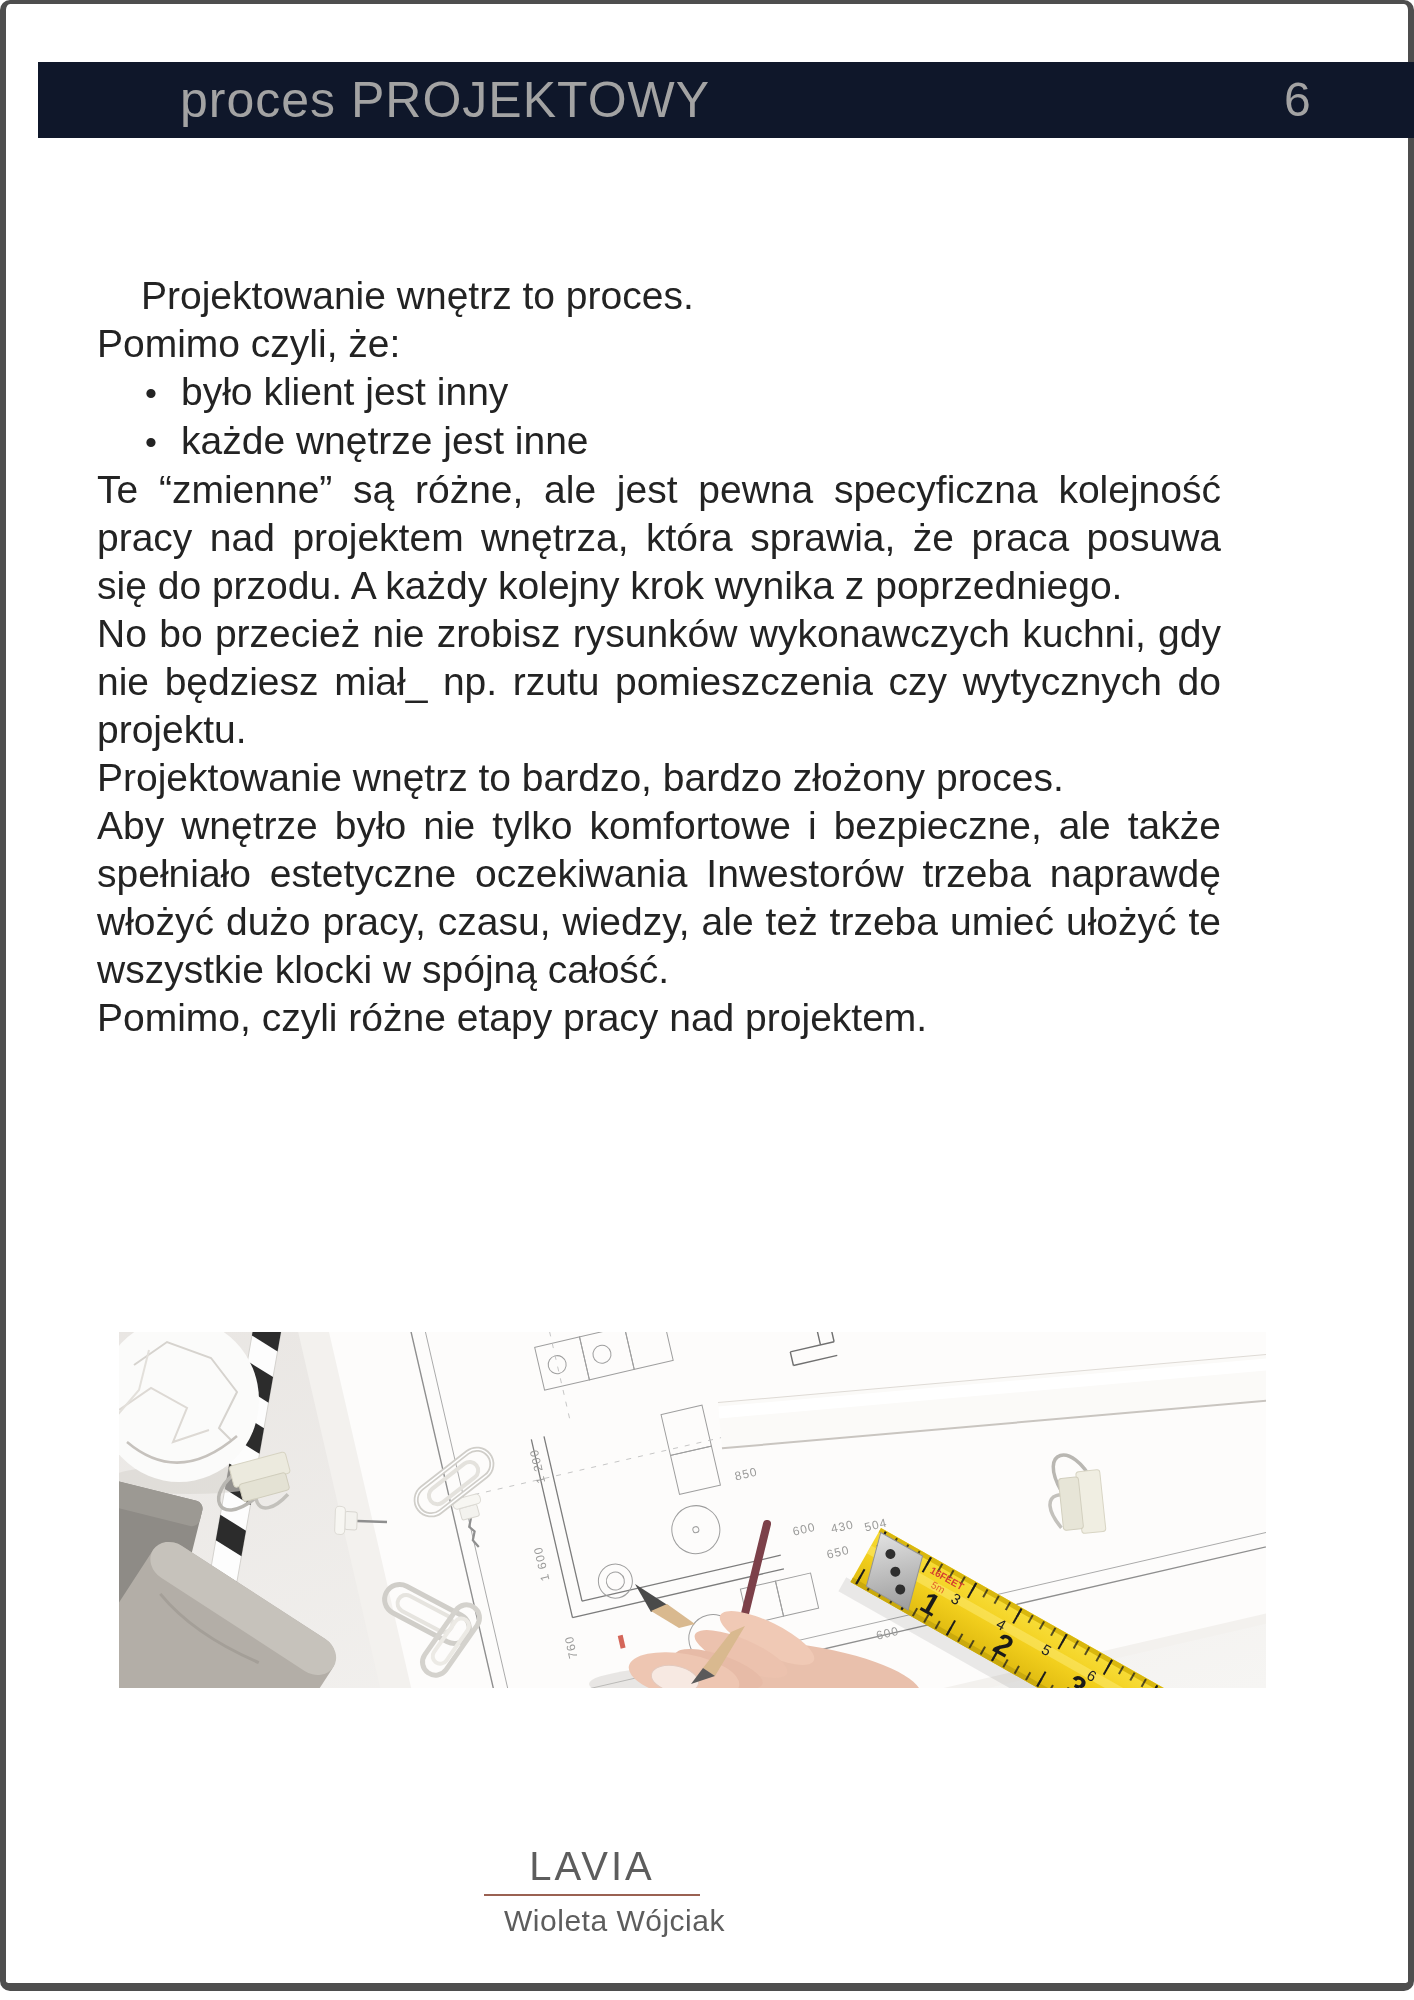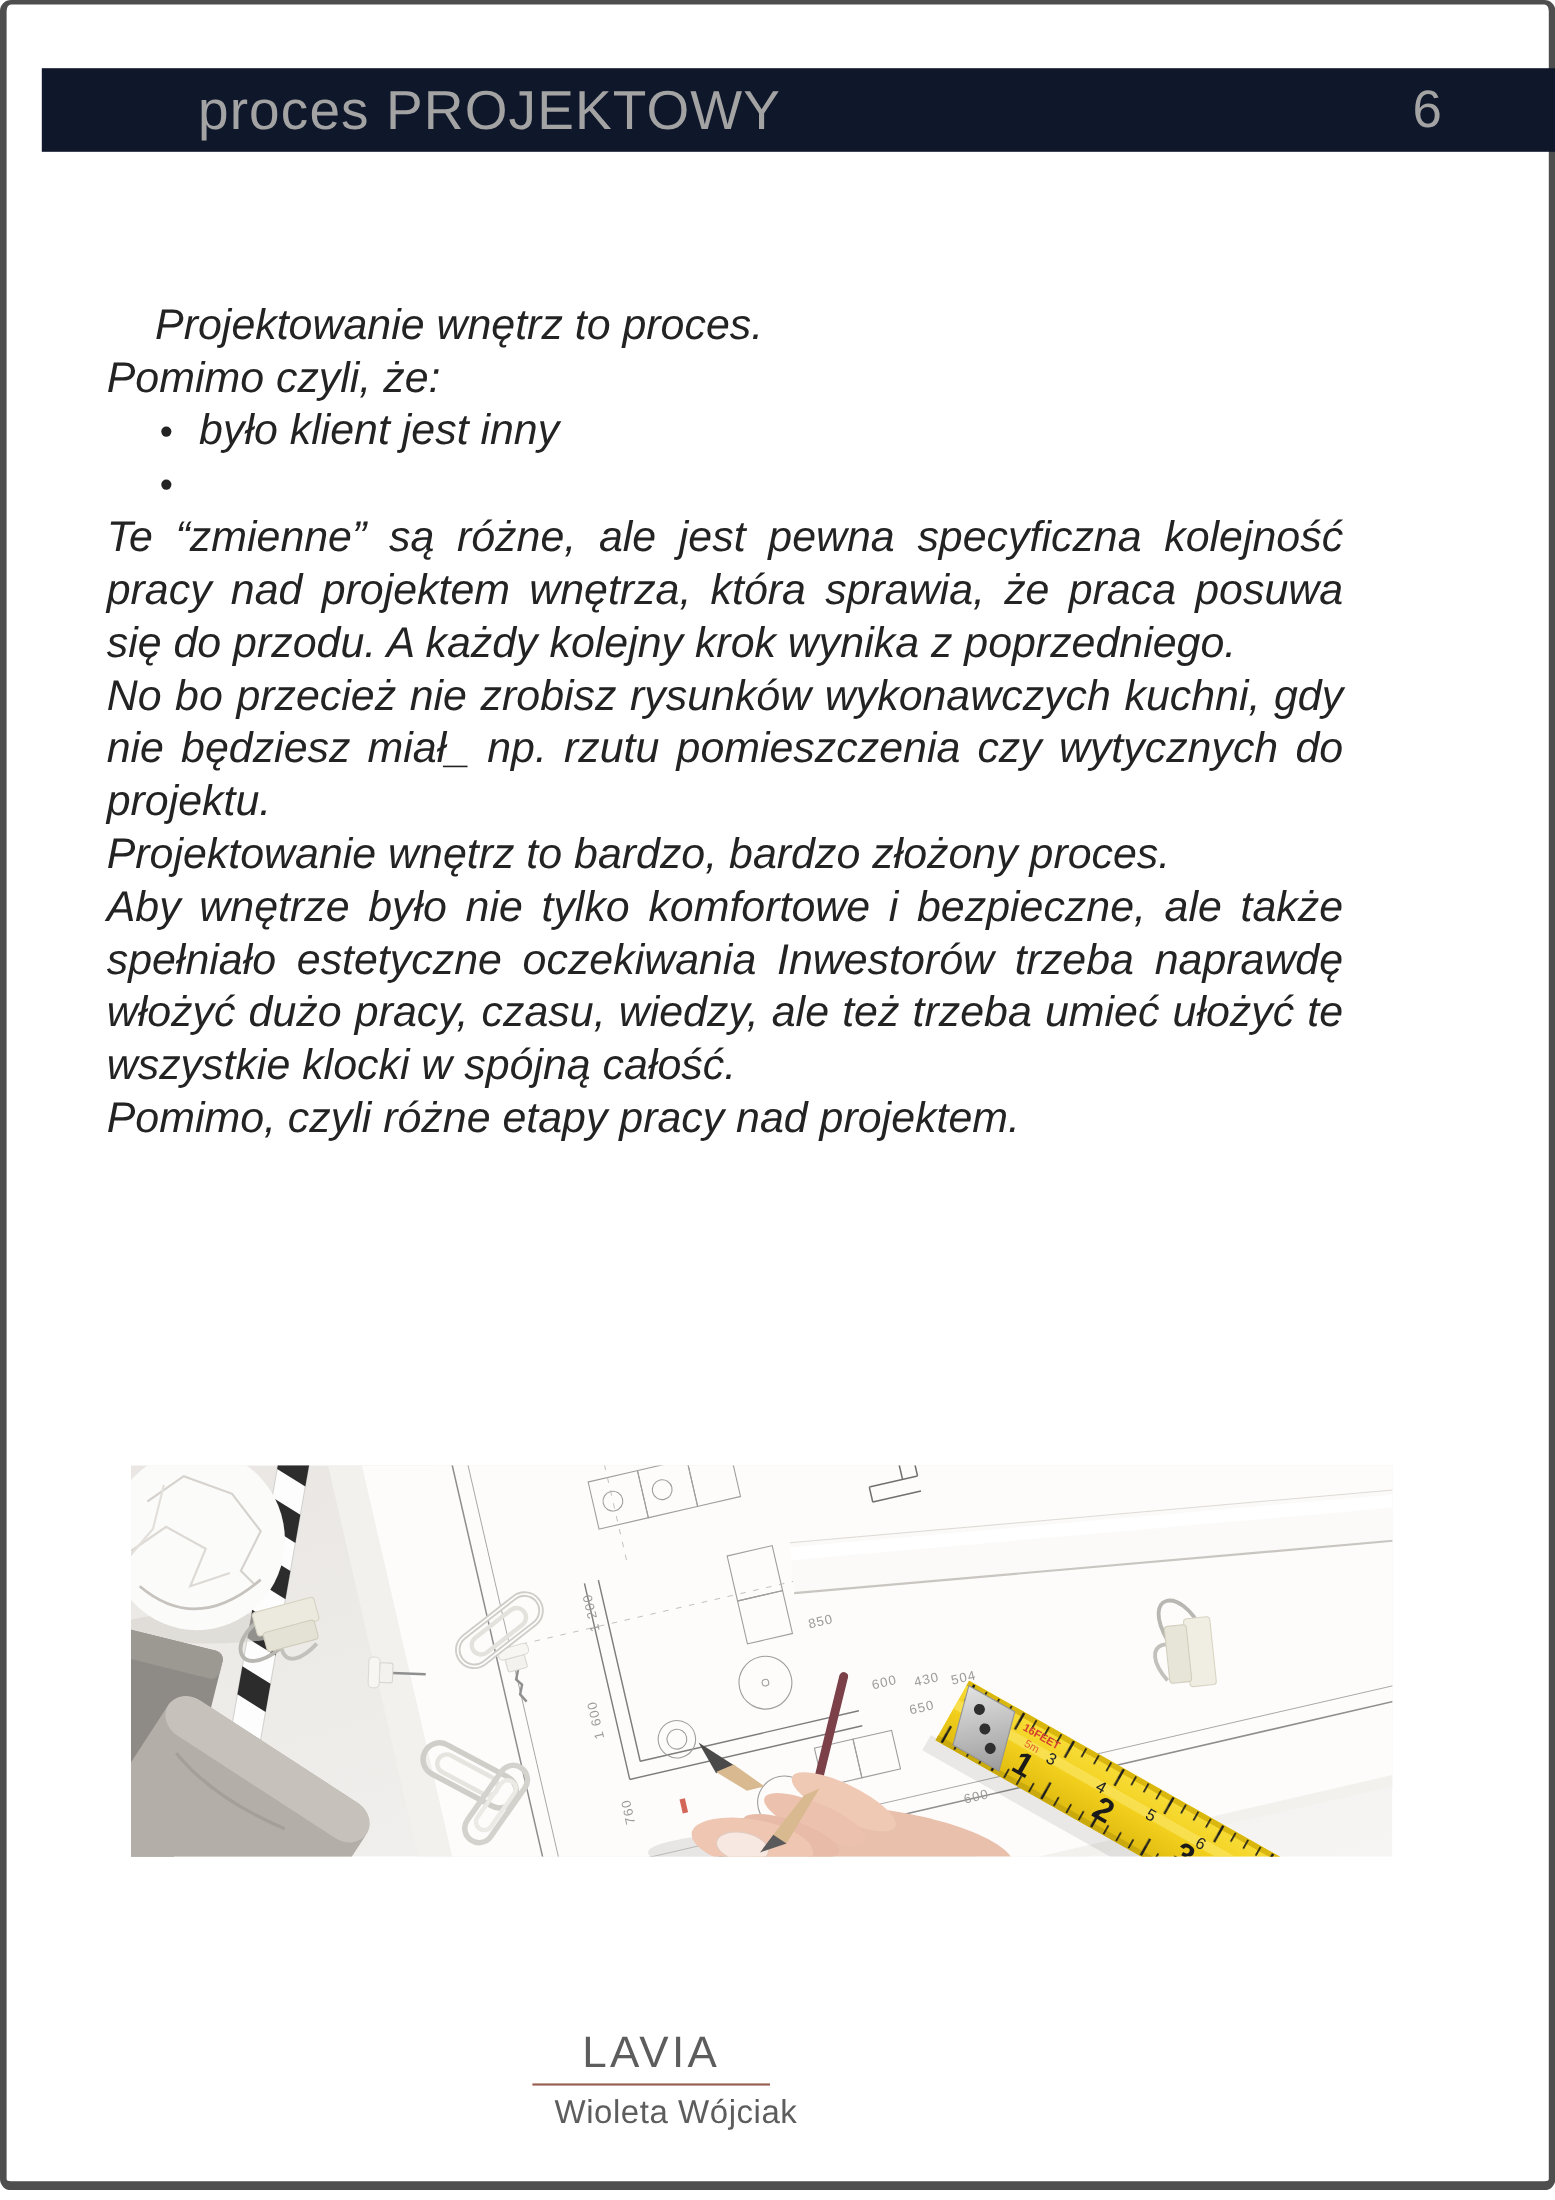--- a/index.html
+++ b/index.html
@@ -17,21 +17,21 @@
   }
   .header-title{
     position:absolute;left:142px;top:11px;font-size:50px;line-height:54px;
     color:#a3a3a3;letter-spacing:1px;white-space:nowrap;
   }
   .page-num{
     position:absolute;left:1246px;top:12px;font-size:48px;line-height:52px;color:#a3a3a3;
   }
   .text-block{
     position:absolute;left:97px;top:272px;width:1124px;
-    font-size:39px;line-height:48px;color:#232323;font-style:italic;
+    font-size:39px;line-height:48px;color:#232323;
   }
   .text-block p{margin:0;}
   .indent{text-indent:44px;}
   .just{text-align:justify;}
   .mt36{margin-top:36px;} .mt40{margin-top:40px;} .mt42{margin-top:42px;}
   ul.bullets{list-style:none;margin:0;padding:0;}
   ul.bullets li{display:flex;align-items:baseline;padding-left:48px;}
   .bullet-dot{width:36px;flex:0 0 36px;font-size:34px;}
   .photo{
     position:absolute;left:119px;top:1332px;width:1147px;height:356px;overflow:hidden;
@@ -57,20 +57,21 @@
 <div class="text-block">
   <p class="indent">Projektowanie wnętrz to proces.</p>
   <p>Pomimo czyli, że:</p>
   <ul class="bullets">
     <li>
       <span class="bullet-dot">•</span>
       <span>było klient jest inny</span>
     </li>
     <li>
       <span class="bullet-dot">•</span>
+      <span>każde wnętrze jest inne</span>
     </li>
   </ul>
   <p class="just mt36">Te “zmienne” są różne, ale jest pewna specyficzna kolejność pracy nad projektem wnętrza, która sprawia, że praca posuwa się do przodu. A każdy kolejny krok wynika z poprzedniego.</p>
   <p class="just mt36">No bo przecież nie zrobisz rysunków wykonawczych kuchni, gdy nie będziesz miał_ np. rzutu pomieszczenia czy wytycznych do projektu.</p>
   <p class="mt40">Projektowanie wnętrz to bardzo, bardzo złożony proces.</p>
   <p class="just mt42">Aby wnętrze było nie tylko komfortowe i bezpieczne, ale także spełniało estetyczne oczekiwania Inwestorów trzeba naprawdę włożyć dużo pracy, czasu, wiedzy, ale też trzeba umieć ułożyć te wszystkie klocki w spójną całość.</p>
   <p class="mt40">Pomimo, czyli różne etapy pracy nad projektem.</p>
 </div>
 
 <div class="photo">

